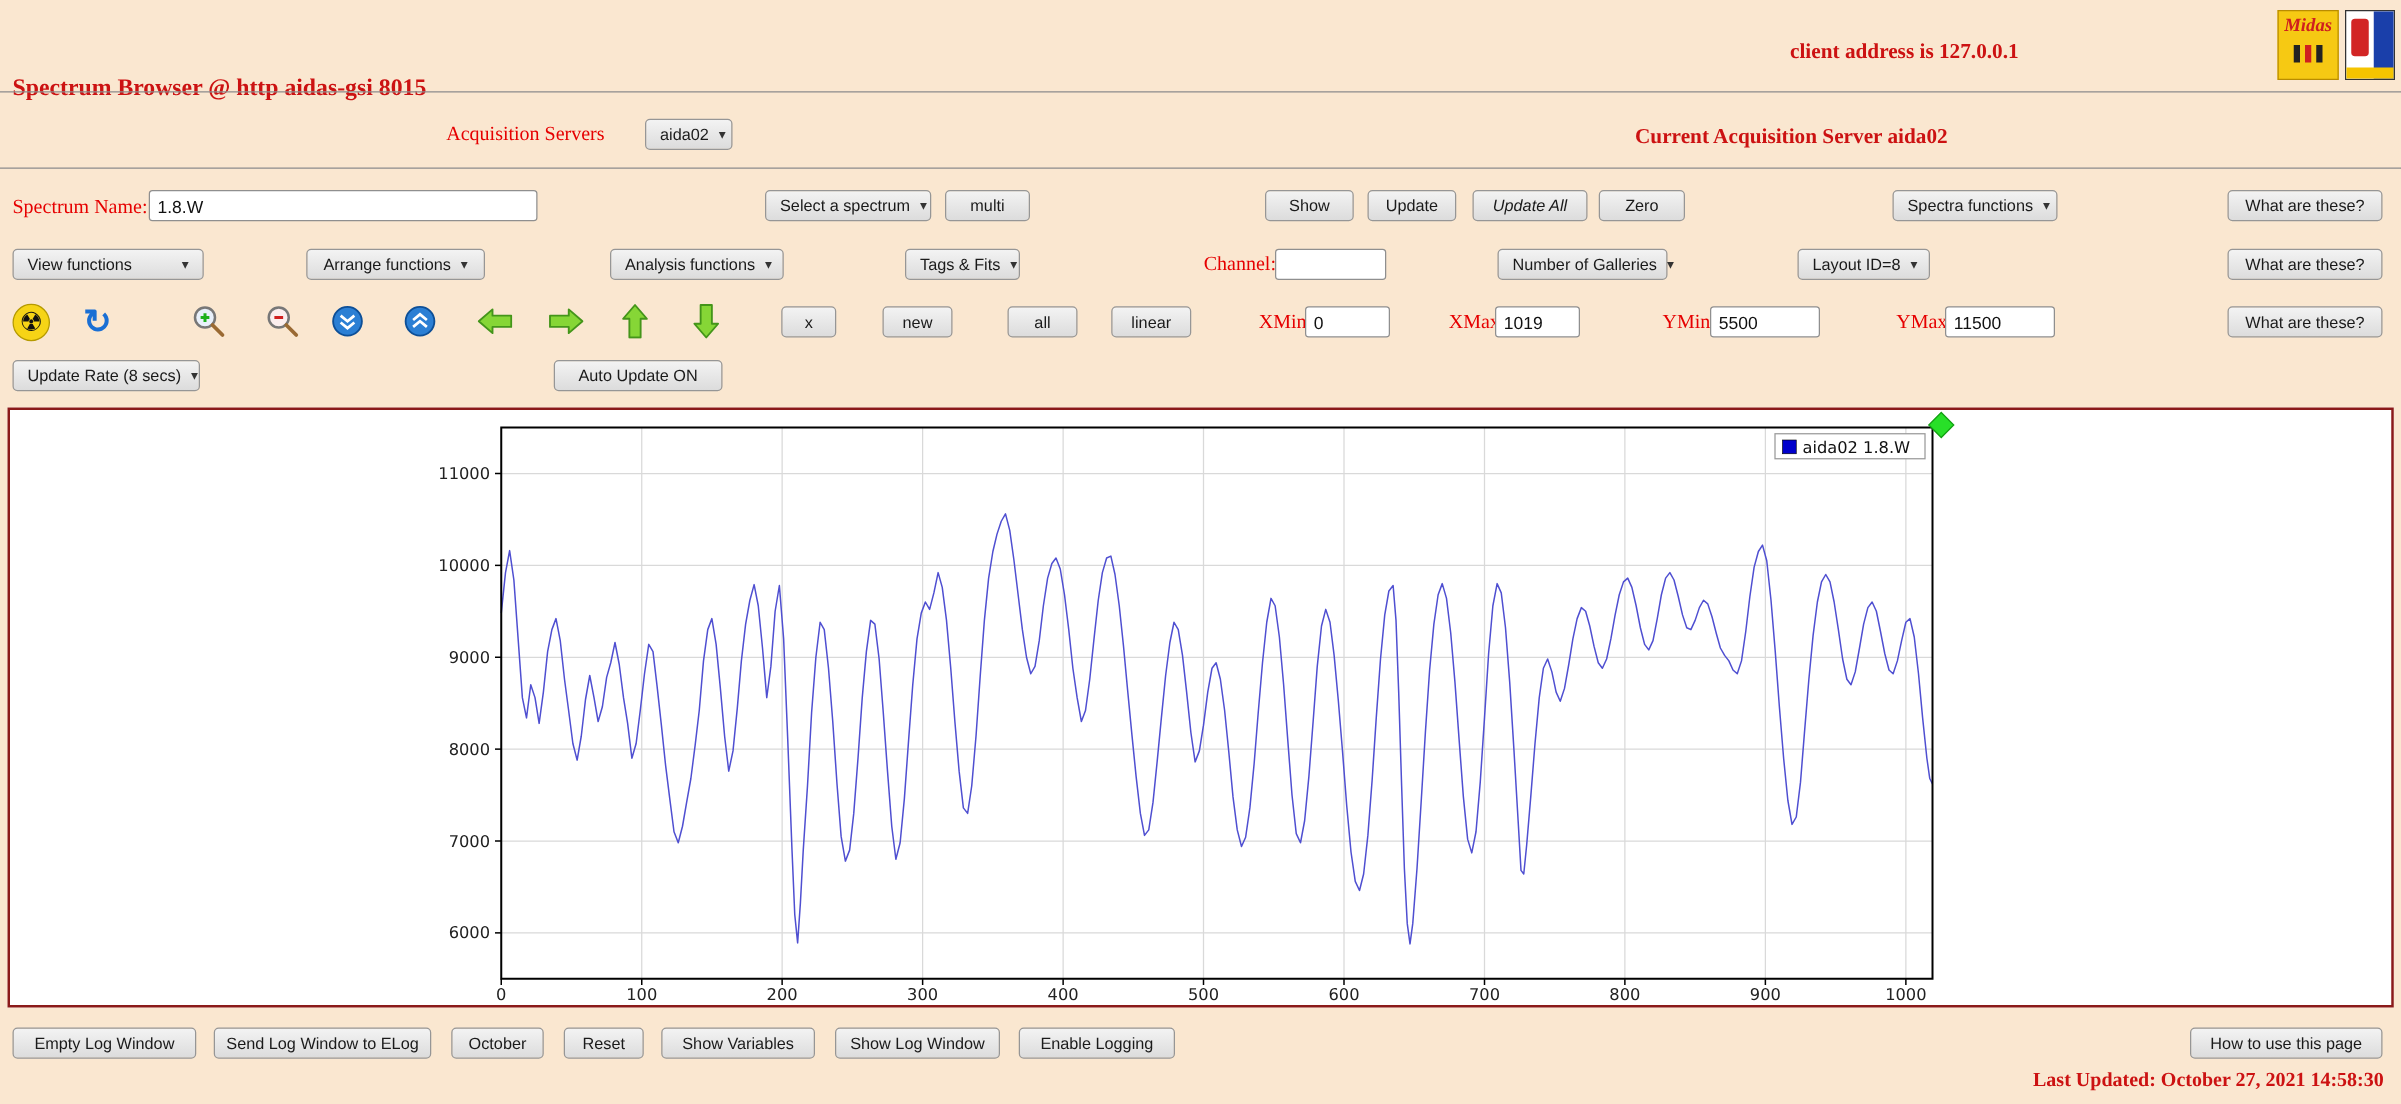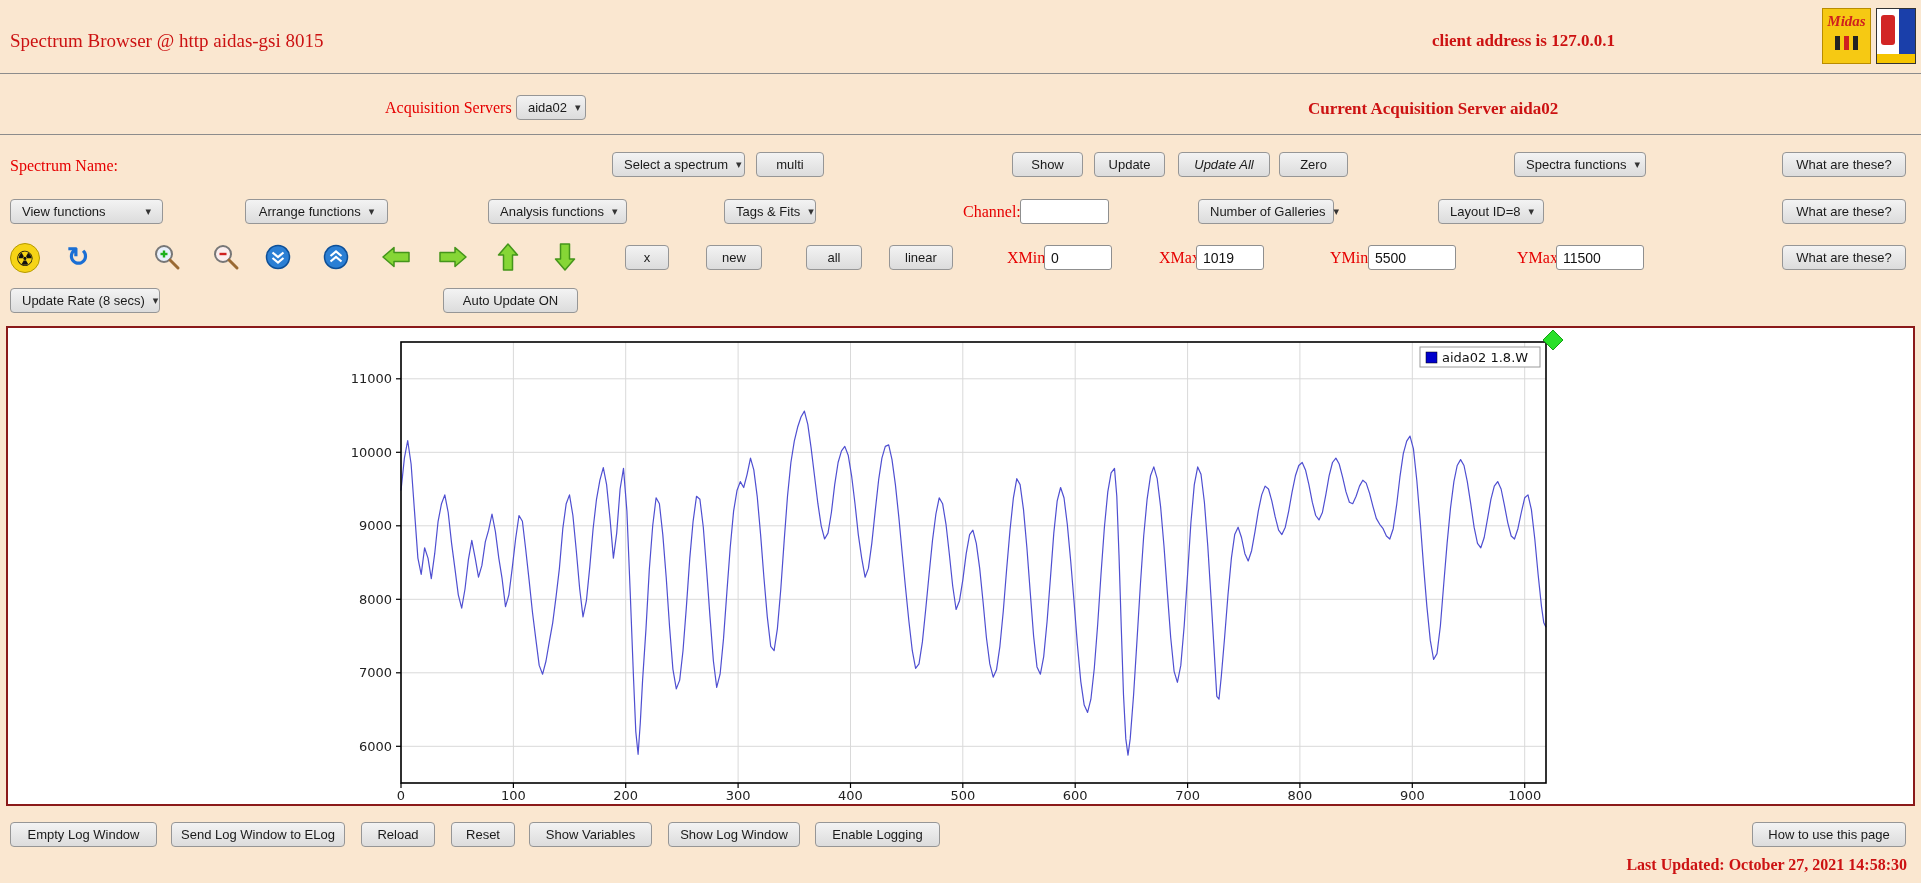--- a/index.html
+++ b/index.html
@@ -1,20 +1,20 @@
 <!DOCTYPE html>
 <html><head>
 <meta charset="utf-8">
 <style>
   html,body{margin:0;padding:0;background:#fae7d0;}
   #page{position:relative;width:1921px;height:883px;background:#fae7d0;
         font-family:"Liberation Sans",sans-serif;overflow:hidden;}
   .rule{position:absolute;left:0;width:100%;height:0;border-top:1px solid #8c8c8c;}
-  .title{position:absolute;font-family:"Liberation Serif",serif;font-weight:normal;
-         font-size:19px;color:#cc1212;white-space:nowrap;}
+  .title{position:absolute;font-family:"Liberation Serif",serif;font-weight:bold;
+         font-size:19px;color:#cc1212;white-space:nowrap;margin-top:30px;}
   .rhead{position:absolute;font-family:"Liberation Serif",serif;font-weight:bold;
          font-size:17px;color:#cc1212;white-space:nowrap;}
   .rlab{position:absolute;font-family:"Liberation Serif",serif;font-size:16px;
         color:#e60000;white-space:nowrap;}
   .btn{position:absolute;display:flex;align-items:center;justify-content:center;
        height:25px;background:linear-gradient(#f3f3f3,#dcdcdc);border:1px solid #969696;
        border-radius:4px;font-size:13px;color:#1a1a1a;box-sizing:border-box;
        white-space:nowrap;cursor:pointer;}
   .sel{position:absolute;display:flex;align-items:center;justify-content:space-between;
        height:25px;background:linear-gradient(#f3f3f3,#dcdcdc);border:1px solid #969696;
@@ -64,30 +64,31 @@
     </div>
   </div>
   <div class="logo" id="partner-logo">
     <div class="pl-blue"></div>
     <div class="pl-red"></div>
     <div class="pl-yellow"></div>
   </div>
 
   <div class="rule" style="top:73px;"></div>
 
-  <div class="rlab" style="left:385px;top:99px;">Acquisition Servers</div>
+  <div class="rlab" style="left:357px;top:99px;">Acquisition Servers</div>
   <div class="sel" style="left:516px;top:95px;width:70px;">
     <span>aida02</span>
     <span class="arr">▾</span>
   </div>
   <div class="rhead" style="left:1308px;top:99px;">Current Acquisition Server aida02</div>
 
   <div class="rule" style="top:134px;"></div>
 
   <div class="rlab" style="left:10px;top:157px;">Spectrum Name:</div>
+  <input class="inp" style="left: 119px; top: 152px; width: 311px;" value="1.8.W">
   <div class="sel" style="left:612px;top:152px;width:133px;">
     <span>Select a spectrum</span>
     <span class="arr">▾</span>
   </div>
   <div class="btn" style="left:756px;top:152px;width:68px;">multi</div>
   <div class="btn" style="left:1012px;top:152px;width:71px;">Show</div>
   <div class="btn" style="left:1094px;top:152px;width:71px;">Update</div>
   <div class="btn" style="left:1178px;top:152px;width:92px;font-style:italic;">Update All</div>
   <div class="btn" style="left:1279px;top:152px;width:69px;">Zero</div>
   <div class="sel" style="left:1514px;top:152px;width:132px;">
@@ -257,21 +258,21 @@
         <rect x="393" y="14" width="1145" height="441" fill="none" stroke="#000" stroke-width="1.6"></rect>
         <rect x="1412" y="19" width="120" height="20" fill="#fff" stroke="#9a9a9a"></rect>
         <rect x="1418" y="24" width="11" height="11" fill="#0000cc" stroke="#000" stroke-width="0.5"></rect>
         <text class="leg" x="1434" y="34">aida02 1.8.W</text>
         <polygon points="1545,2 1555,12 1545,22 1535,12" fill="#28e028" stroke="#12a012" stroke-width="1"></polygon>
       </svg>
   </div>
 
   <div class="btn" style="left:10px;top:822px;width:147px;">Empty Log Window</div>
   <div class="btn" style="left:171px;top:822px;width:174px;">Send Log Window to ELog</div>
-  <div class="btn" style="left:361px;top:822px;width:74px;">Reload</div>
+  <div class="btn" style="left:361px;top:822px;width:74px;">October</div>
   <div class="btn" style="left:451px;top:822px;width:64px;">Reset</div>
   <div class="btn" style="left:529px;top:822px;width:123px;">Show Variables</div>
   <div class="btn" style="left:668px;top:822px;width:132px;">Show Log Window</div>
   <div class="btn" style="left:815px;top:822px;width:125px;">Enable Logging</div>
   <div class="btn" style="left:1752px;top:822px;width:154px;">How to use this page</div>
 
   <div class="rhead" style="right:14px;top:856px;font-size:16px;">Last Updated: October 27, 2021 14:58:30</div>
 
 </div>
 

